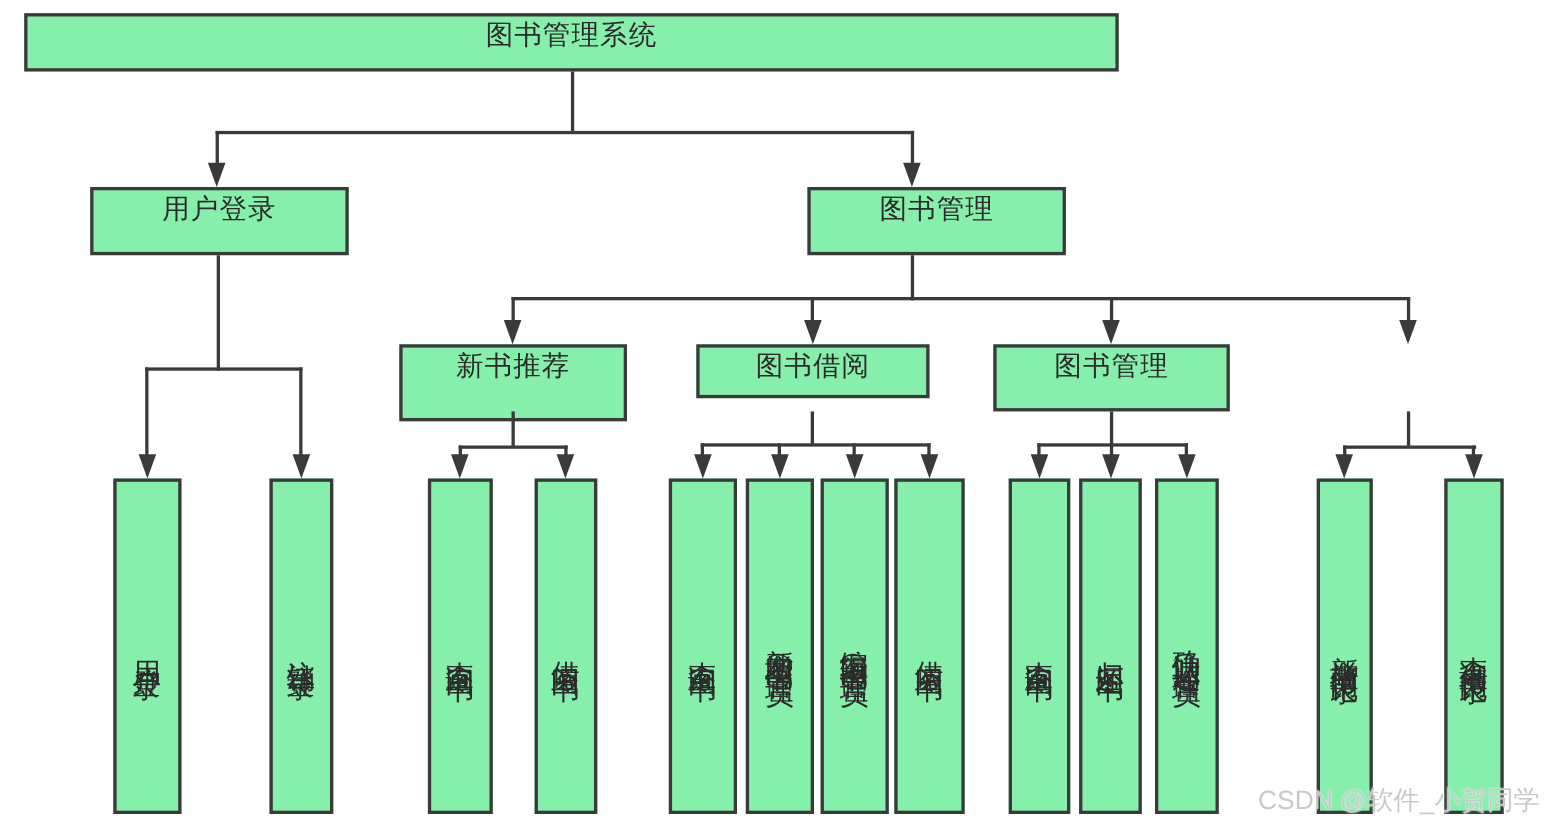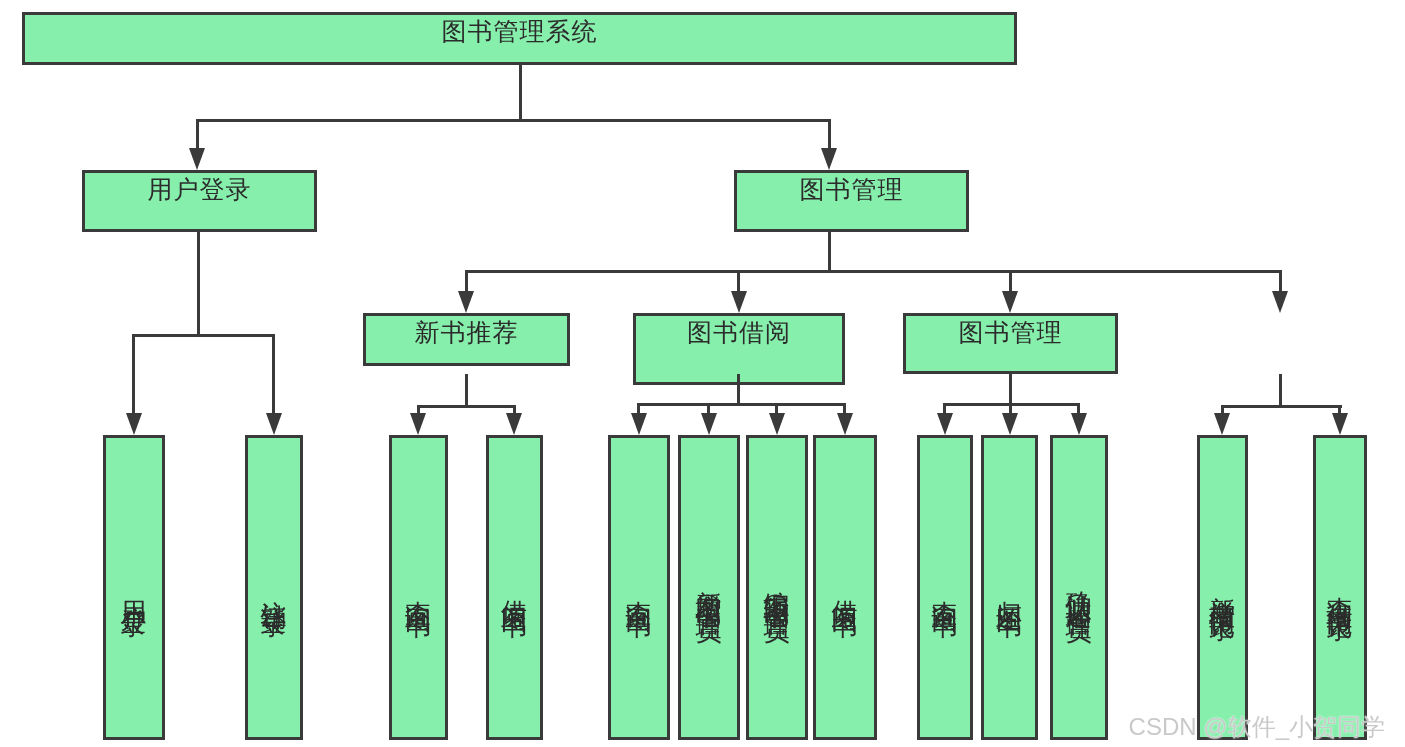--- a/index.html
+++ b/index.html
@@ -39,21 +39,21 @@
   .vline{position:absolute;width:3px;background:var(--line);}
   .hline{position:absolute;height:3px;background:var(--line);}
   .arrow{
     position:absolute;width:0;height:0;
     border-left:8px solid transparent;
     border-right:8px solid transparent;
     border-top:22px solid var(--line);
   }
   .watermark{
     position:absolute;
-    right:20px;top:711px;
+    right:5px;top:711px;
     font-size:24px;
     color:var(--wm);
     text-shadow:0 0 2px #ffffff;
     white-space:nowrap;
     z-index:5;
   }
 </style>
 </head>
 <body>
 
@@ -63,24 +63,24 @@
     <span class="hlabel">图书管理系统</span>
   </div>
 
   <div class="node" style="left:82px;top:170px;width:235px;height:62px">
     <span class="hlabel">用户登录</span>
   </div>
   <div class="node" style="left:734px;top:170px;width:235px;height:62px">
     <span class="hlabel">图书管理</span>
   </div>
 
-  <div class="node" style="left:363px;top:313px;width:207px;height:53px">
+  <div class="node" style="left:363px;top:313px;width:207px;height:70px">
     <span class="hlabel">新书推荐</span>
   </div>
-  <div class="node" style="left:633px;top:313px;width:212px;height:72px">
+  <div class="node" style="left:633px;top:313px;width:212px;height:49px">
     <span class="hlabel">图书借阅</span>
   </div>
   <div class="node" style="left:903px;top:313px;width:215px;height:61px">
     <span class="hlabel">图书管理</span>
   </div>
 
   <div class="node leaf" style="left:103px;top:435px;width:62px;height:305px">
     <span class="vtext">用户登录</span>
   </div>
   <div class="node leaf" style="left:245px;top:435px;width:58px;height:305px">

